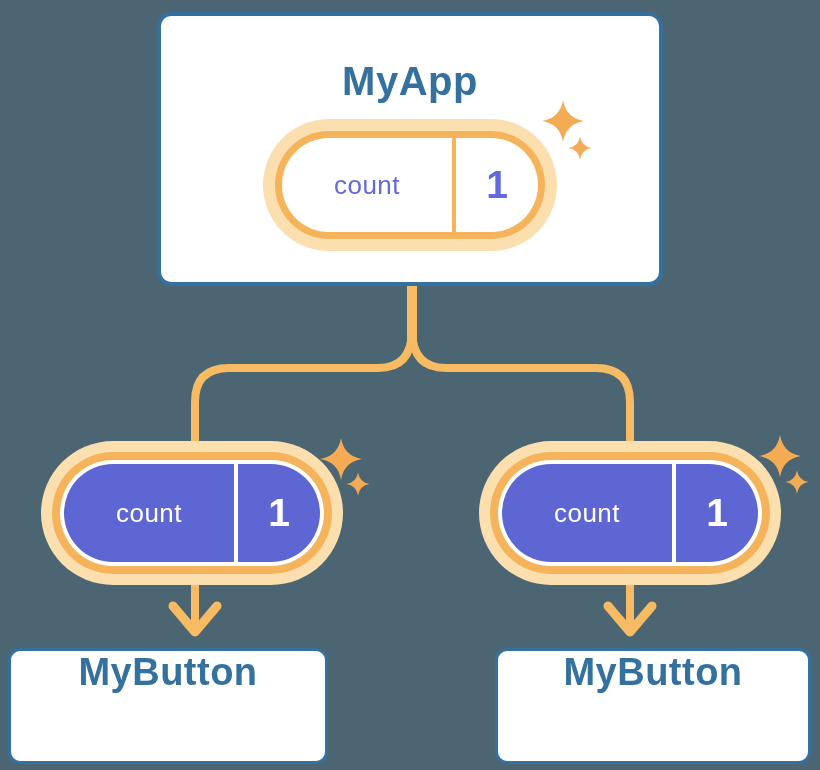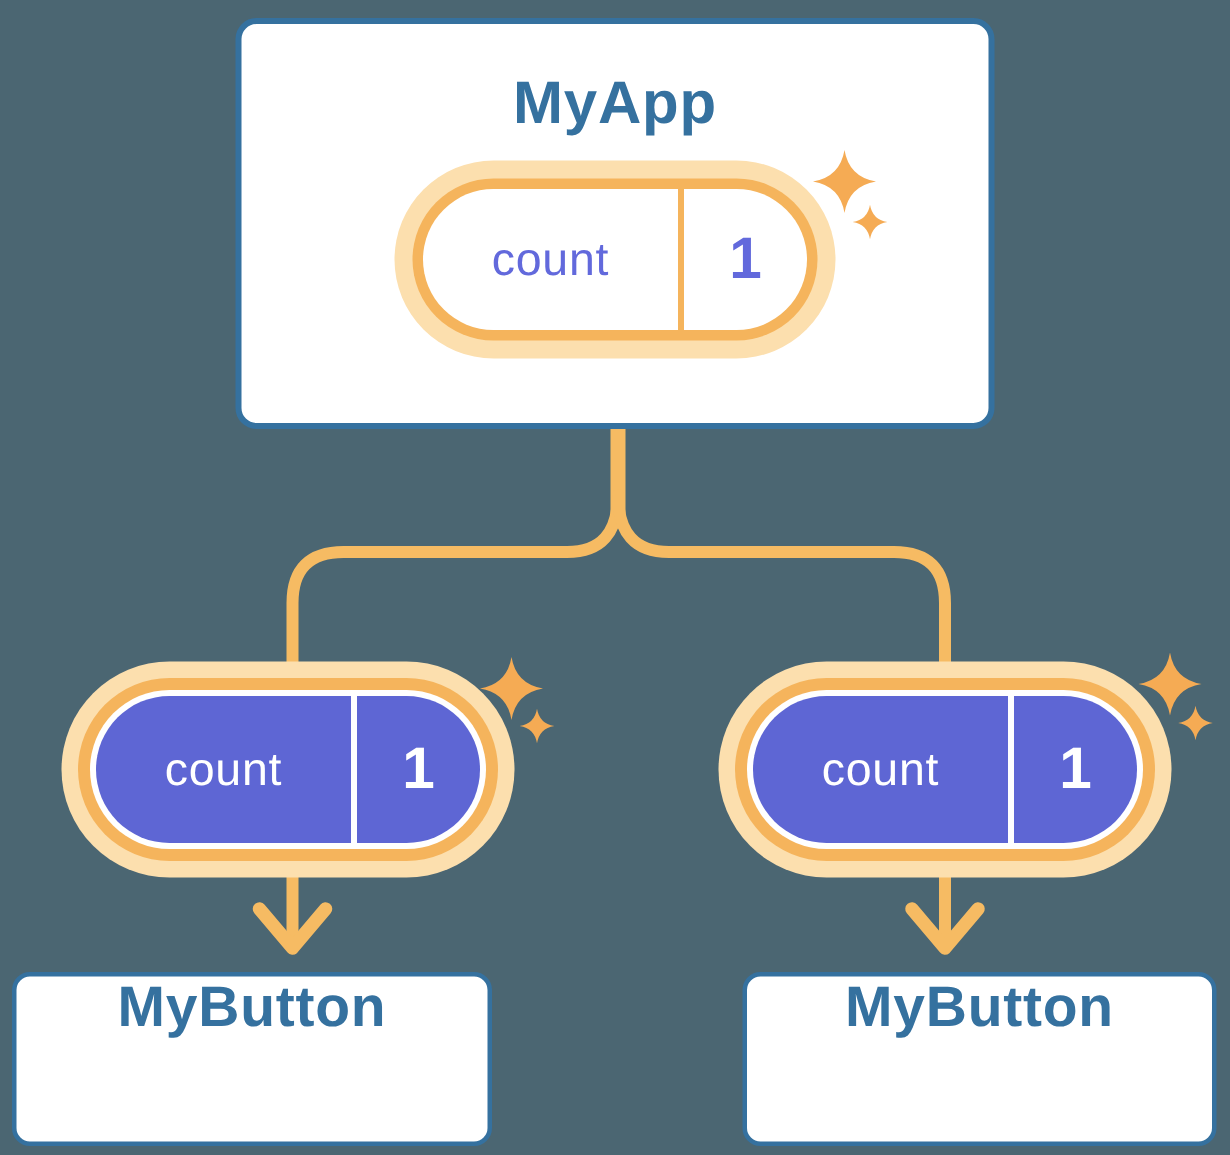--- a/index.html
+++ b/index.html
@@ -34,21 +34,21 @@
   .card{
     position:absolute;
     background:var(--card-bg);
     border:4px solid var(--card-border);
     border-radius:14px;
     box-sizing:border-box;
   }
   .root-card{
     left:157px;top:12px;width:506px;height:274px;
     display:flex;flex-direction:column;align-items:center;
-    padding-top:30px;
+    padding-top:42px;
   }
   .card-title{
     font-size:40px;
     font-weight:700;
     color:var(--title-text);
     letter-spacing:0.5px;
     line-height:46px;
   }
   .child-card{
     border-width:3px;
@@ -83,21 +83,21 @@
   .pill-solid{
     width:256px;height:98px;
     background:var(--purple-fill);
     box-shadow:0 0 0 4px var(--white), 0 0 0 12px var(--amber-ring), 0 0 0 23px var(--amber-glow);
   }
   .pill-solid.left{left:64px;top:464px;}
   .pill-solid.right{left:502px;top:464px;}
   .pill-name{
     width:170px;
     display:flex;align-items:center;justify-content:center;
-    font-size:31px;
+    font-size:26px;
     letter-spacing:0.5px;
   }
   .pill-value{
     flex:1;
     display:flex;align-items:center;justify-content:center;
     font-size:39px;
     font-weight:700;
   }
   .pill-sep{width:4px;}
   .pill-top .pill-name,.pill-top .pill-value{color:var(--purple-text);}

